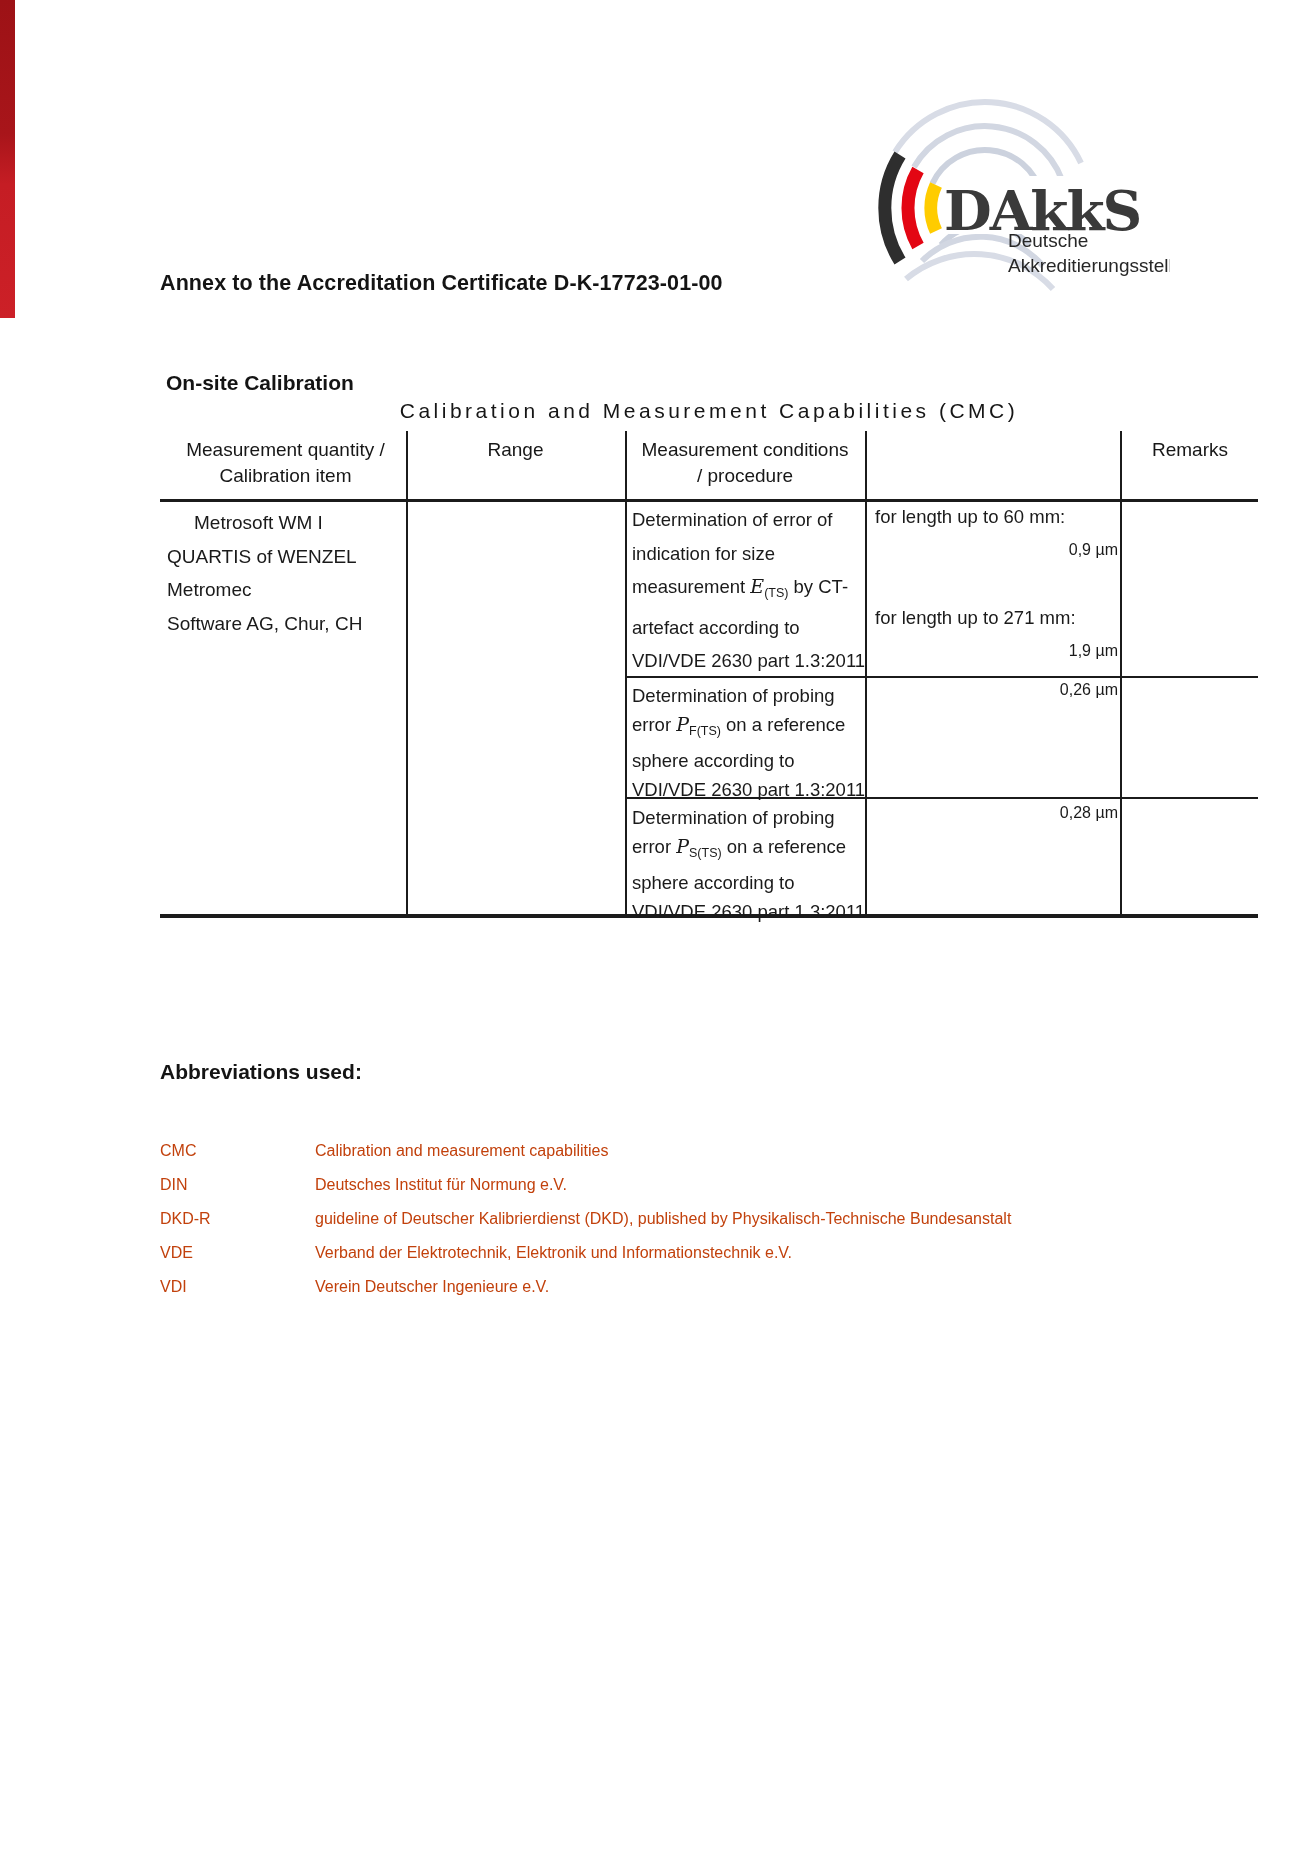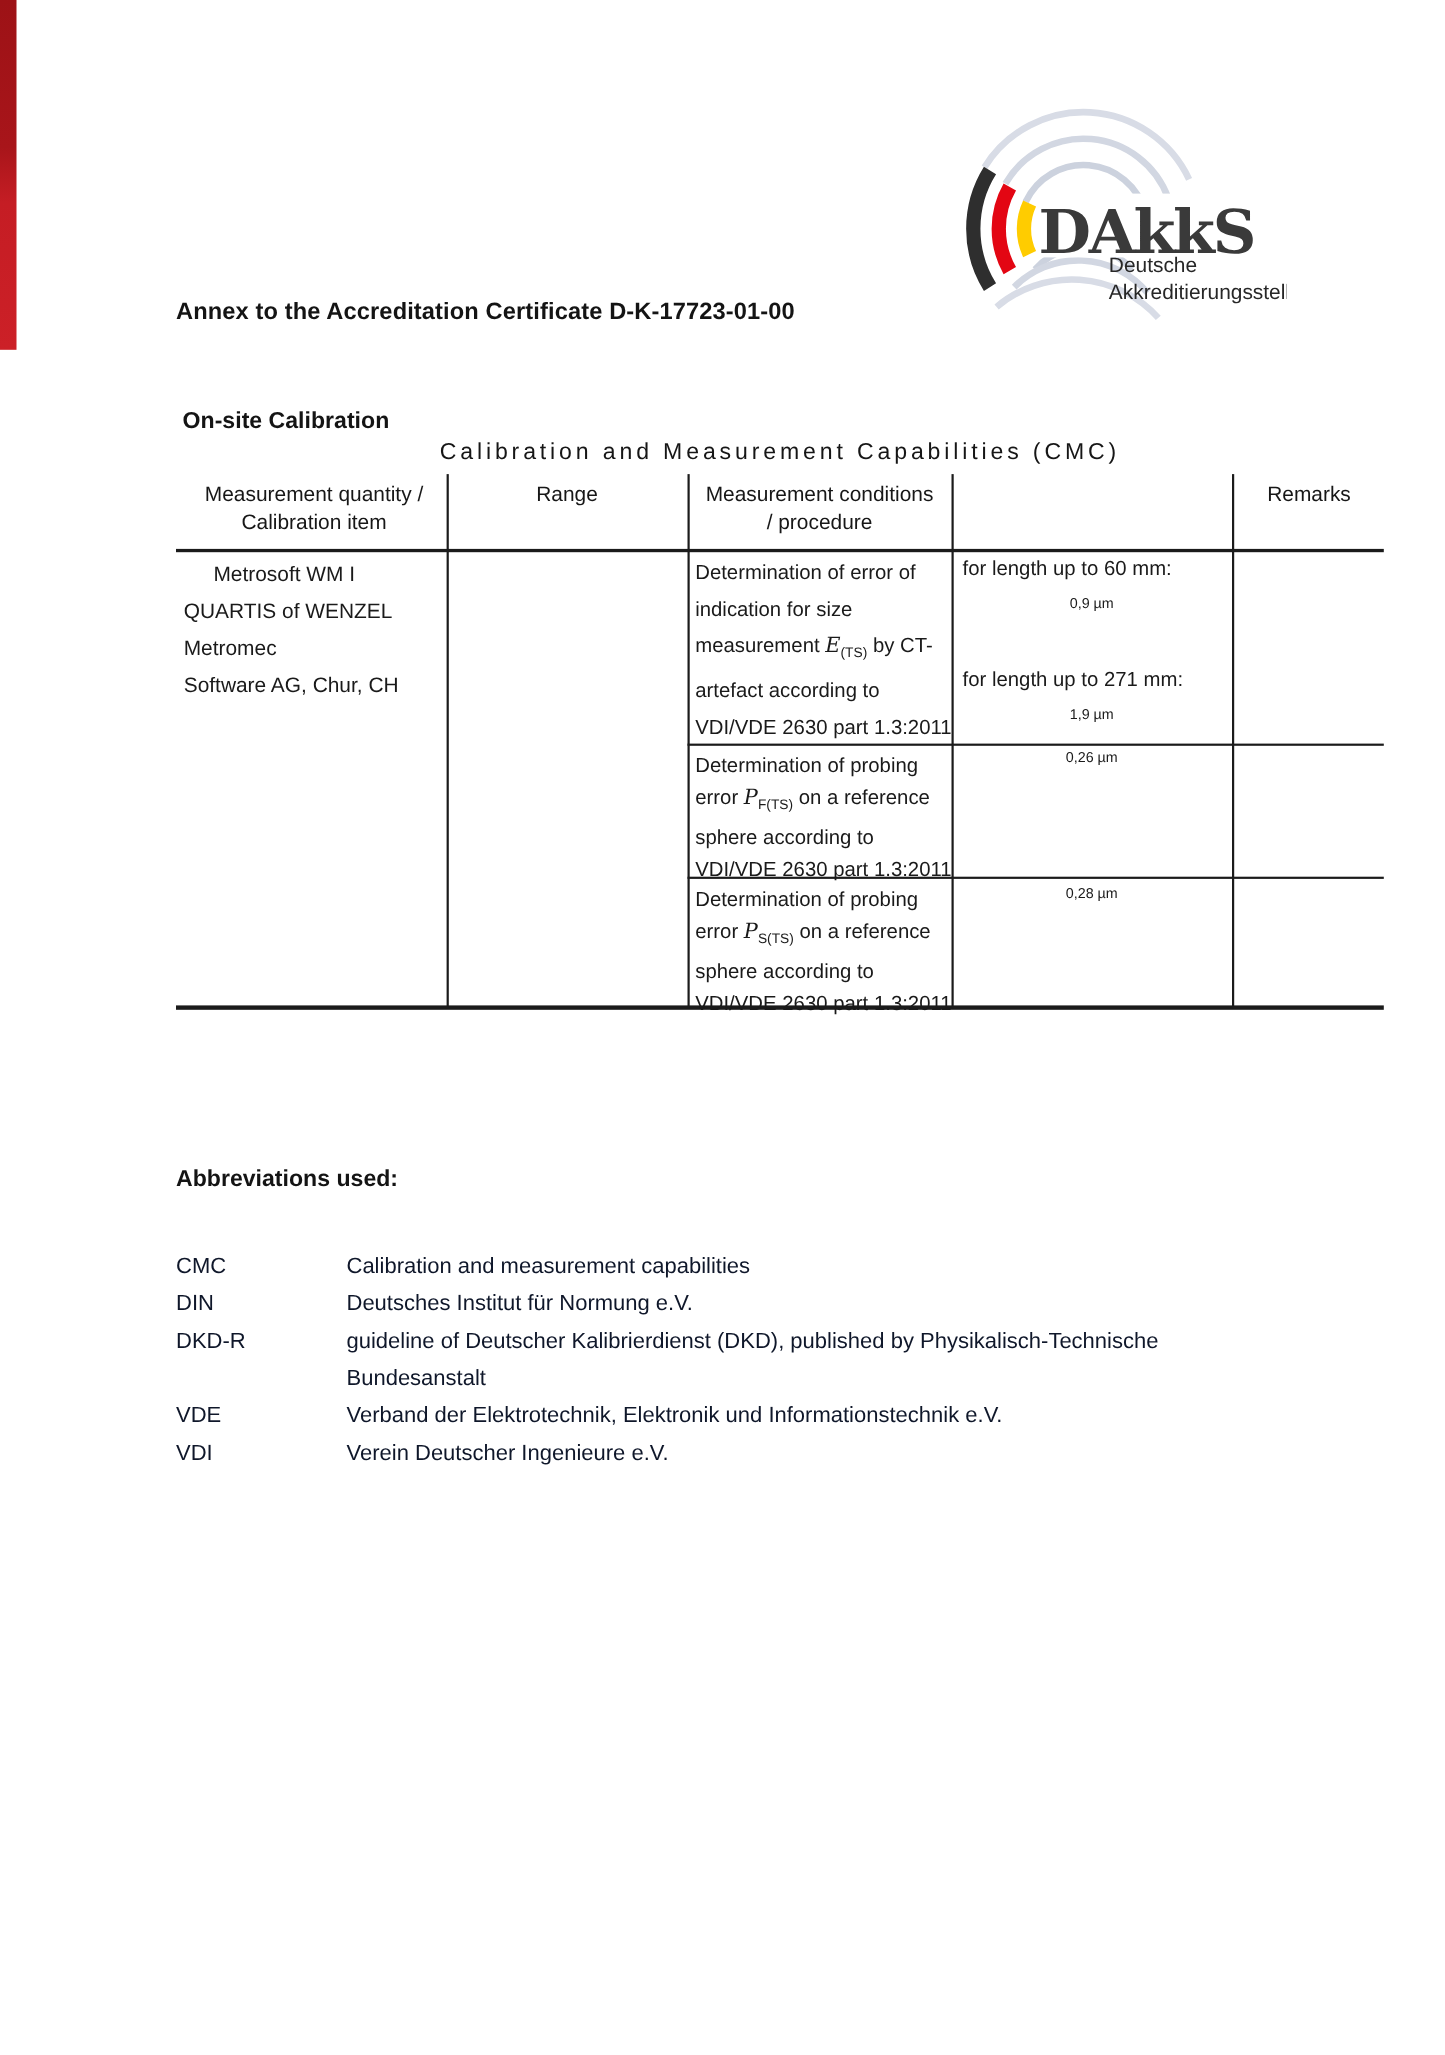--- a/index.html
+++ b/index.html
@@ -44,30 +44,30 @@
   }
   .cell{position:absolute;font-size:18.5px;color:#1a1a1a;}
   .item-cell{top:506px;left:167px;width:235px;line-height:33.5px;font-size:19px;}
   .item-cell .indent{padding-left:27px;}
   .cond{left:632px;width:233px;white-space:nowrap;}
   .cond-1{top:503px;line-height:33.5px;}
   .cond-2{top:681px;line-height:29px;}
   .cond-3{top:803px;line-height:29px;}
   .unc-rel{position:absolute;left:867px;width:251px;}
   .unc-line{position:absolute;left:8px;white-space:nowrap;font-size:18.5px;color:#1a1a1a;}
-  .unc-val{position:absolute;left:0;width:100%;text-align:center;font-size:13px;color:#1a1a1a;}
+  .unc-val{position:absolute;left:0;width:100%;text-align:right;font-size:16px;color:#1a1a1a;}
   .v{font-family:"DejaVu Serif",serif;font-style:italic;font-size:19px;}
   sub{font-size:12.5px;vertical-align:-4px;text-align:center;}
   
   .abbr-heading{
     position:absolute;left:160px;top:1060px;
     font-size:21px;font-weight:bold;color:#141414;
   }
   .abbr-list{position:absolute;left:160px;top:1134px;width:970px;}
-  .abbr-row{display:flex;font-size:20px;line-height:34px;color:#0f172a;}
+  .abbr-row{display:flex;font-size:16px;line-height:34px;color:#c2410c;}
   .abbr-term{width:155px;flex:0 0 155px;}
   .abbr-def{width:800px;}
 </style>
 </head>
 <body>
 
 <div class="page">
 
   <div class="edge-stripe"></div>
 

